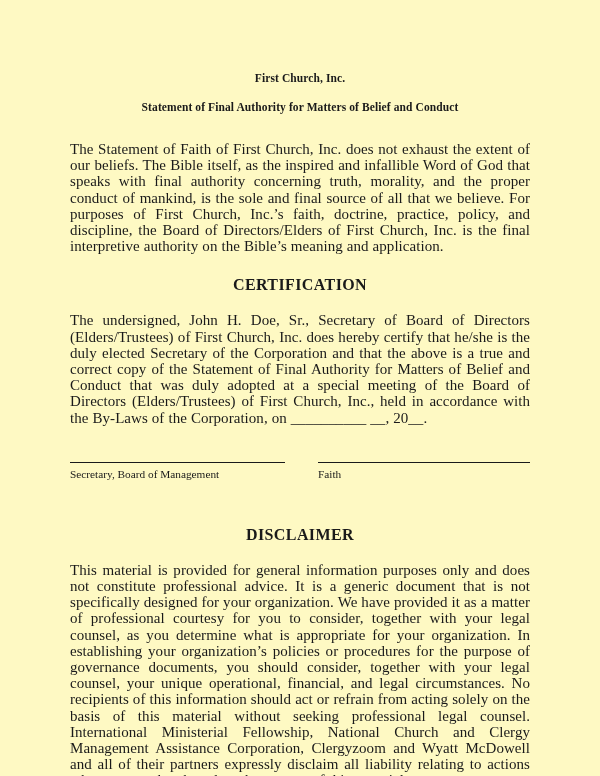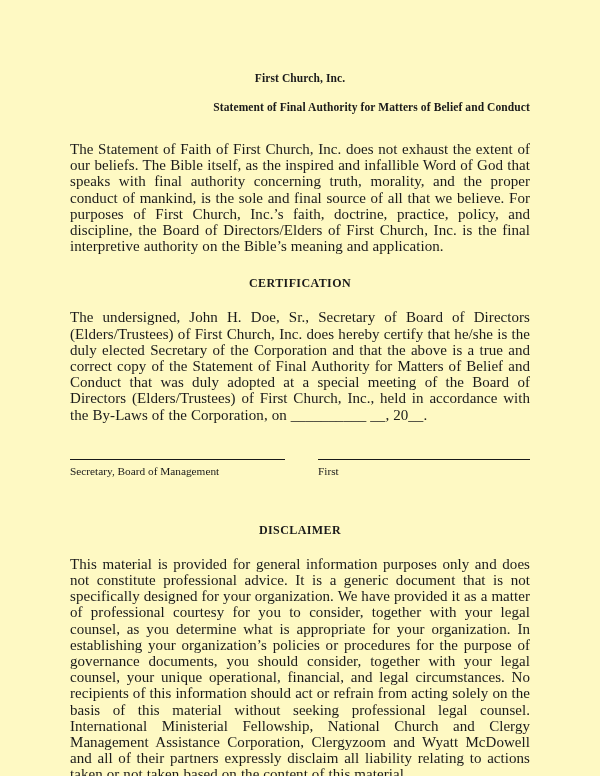--- a/index.html
+++ b/index.html
@@ -29,31 +29,31 @@
   }
   .doc-title {
     text-align: center;
     font-weight: bold;
     font-size: 11.5px;
     letter-spacing: 0.1px;
     margin: 0;
     padding-top: 72px;
   }
   .doc-subtitle {
-    text-align: right;
+    text-align: center;
     font-weight: bold;
     font-size: 11.5px;
     letter-spacing: 0.1px;
     margin: 0;
     padding-top: 17px;
   }
   .section-heading {
     text-align: center;
     font-weight: bold;
-    font-size: 12px;
+    font-size: 16px;
     letter-spacing: 0.4px;
     margin: 0;
   }
   .body-par {
     text-align: justify;
     font-size: 15px;
     line-height: 16.2px;
     margin: 0;
     letter-spacing: 0.05px;
     word-spacing: 0.2px;
@@ -103,21 +103,21 @@
 
     <p class="body-par par-certification">The undersigned, John H. Doe, Sr., Secretary of Board of Directors (Elders/Trustees) of First Church, Inc. does hereby certify that he/she is the duly elected Secretary of the Corporation and that the above is a true and correct copy of the Statement of Final Authority for Matters of Belief and Conduct that was duly adopted at a special meeting of the Board of Directors (Elders/Trustees) of First Church, Inc., held in accordance with the By-Laws of the Corporation, on __________ __, 20__.</p>
 
     <div class="signature-block">
       <div class="sig-group sig-left">
         <div class="sig-rule"></div>
         <div class="sig-label">Secretary, Board of Management</div>
       </div>
       <div class="sig-group sig-right">
         <div class="sig-rule"></div>
-        <div class="sig-label">First</div>
+        <div class="sig-label">Faith</div>
       </div>
     </div>
 
     <h3 class="section-heading heading-disclaimer">DISCLAIMER</h3>
 
     <p class="body-par par-disclaimer">This material is provided for general information purposes only and does not constitute professional advice. It is a generic document that is not specifically designed for your organization. We have provided it as a matter of professional courtesy for you to consider, together with your legal counsel, as you determine what is appropriate for your organization. In establishing your organization’s policies or procedures for the purpose of governance documents, you should consider, together with your legal counsel, your unique operational, financial, and legal circumstances. No recipients of this information should act or refrain from acting solely on the basis of this material without seeking professional legal counsel. International Ministerial Fellowship, National Church and Clergy Management Assistance Corporation, Clergyzoom and Wyatt McDowell and all of their partners expressly disclaim all liability relating to actions taken or not taken based on the content of this material.</p>
 
   </div>
 </div>
 

